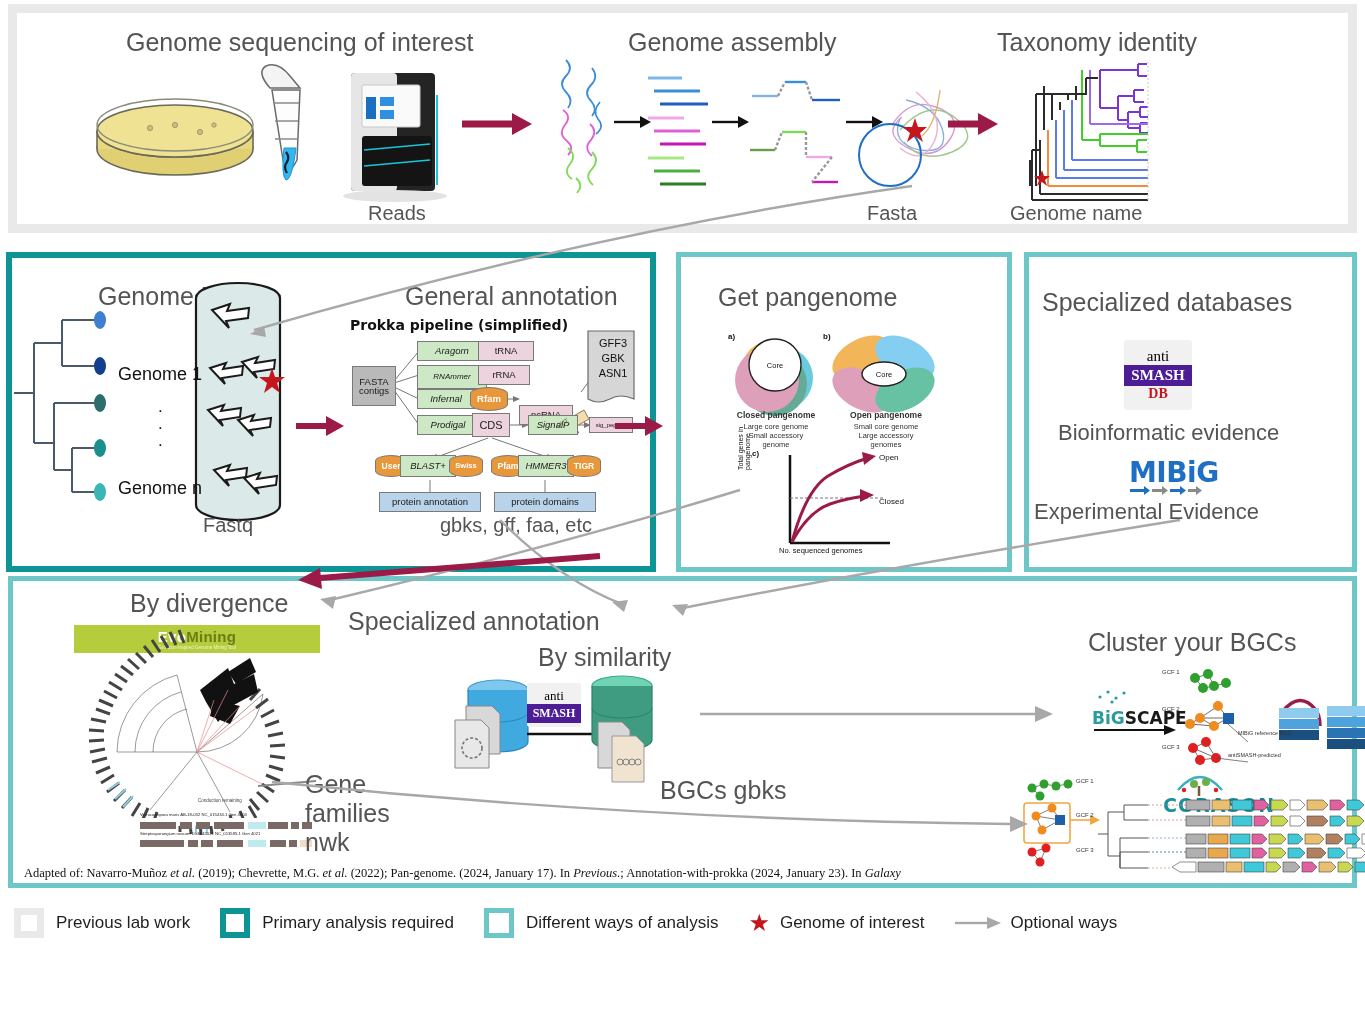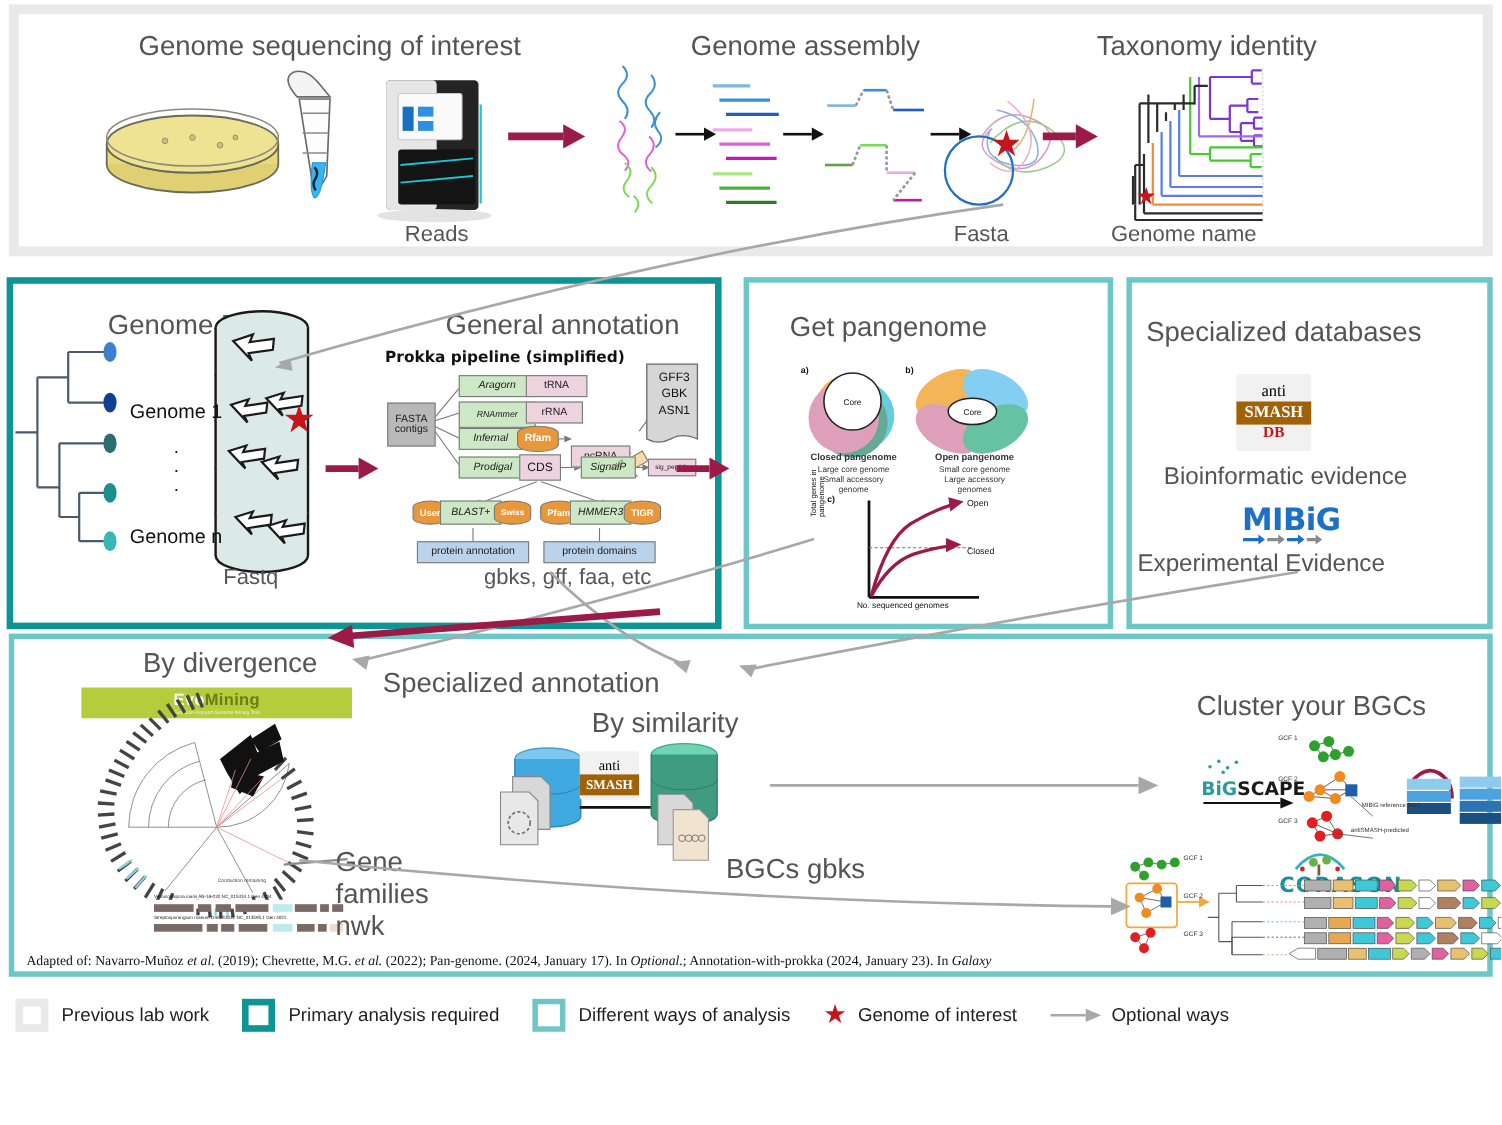--- a/index.html
+++ b/index.html
@@ -46,21 +46,21 @@
   .pg-idx{position:absolute;font-size:8px;font-weight:bold;color:#111;}
 
   .evo-head{position:absolute;background:#b5cd3c;display:flex;align-items:center;justify-content:center;}
   .evo-t1{font-size:15px;font-weight:bold;color:#fff;letter-spacing:.3px;}
   .evo-t1 span{color:#6b7d12;}
   .evo-t2{font-size:4.5px;color:#eef3d2;}
 
   .asmash{position:absolute;background:#f1f1f1;border-radius:3px;display:flex;flex-direction:column;
           align-items:center;justify-content:center;font-family:"Liberation Serif",serif;}
   .as-anti{color:#000000;font-weight:normal;}
-  .as-smash{background:#a16207;color:#fff;font-weight:bold;width:100%;text-align:center;}
+  .as-smash{background:#4c1d95;color:#fff;font-weight:bold;width:100%;text-align:center;}
   .as-db{color:#c4161c;font-weight:bold;}
 
   .mibig{position:absolute;font-family:"DejaVu Sans",sans-serif;font-weight:bold;color:#1f6fc4;
          letter-spacing:-.5px;}
 
   .bigs{position:absolute;font-family:"DejaVu Sans",sans-serif;font-weight:bold;font-size:17px;}
   .bigs .b1{color:#2b9b9b;}
   .bigs .b2{color:#1a1a1a;}
 
   .corason{position:absolute;font-family:"DejaVu Sans",sans-serif;font-weight:bold;font-size:19px;
@@ -781,21 +781,21 @@
       <path d="M1010,816 l18,8 l-18,8 z"></path>
     </g>
 
     <g>
       <path d="M600,556 L320,578" stroke="#9c1a47" stroke-width="6" fill="none"></path>
       <path d="M320,568 L298,580 L322,589 Z" fill="#9c1a47"></path>
     </g>
   </svg>
 
   <div id="cite">
-    <span>Adapted of: Navarro-Muñoz </span><i>et al.</i><span> (2019); Chevrette, M.G. </span><i>et al.</i><span> (2022); Pan-genome. (2024, January 17). In </span><i>Optional.</i><span>; Annotation-with-prokka (2024, January 23). In </span><i>Galaxy</i>
+    <span>Adapted of: Navarro-Muñoz </span><i>et al.</i><span> (2019); Chevrette, M.G. </span><i>et al.</i><span> (2022); Pan-genome. (2024, January 17). In </span><i>Previous.</i><span>; Annotation-with-prokka (2024, January 23). In </span><i>Galaxy</i>
   </div>
 
   <div id="legend">
     <div class="lg-item">
       <span class="sw sw-gray"></span>
       <span class="lg-text">Previous lab work</span>
     </div>
     <div class="lg-item">
       <span class="sw sw-dark"></span>
       <span class="lg-text">Primary analysis required</span>

